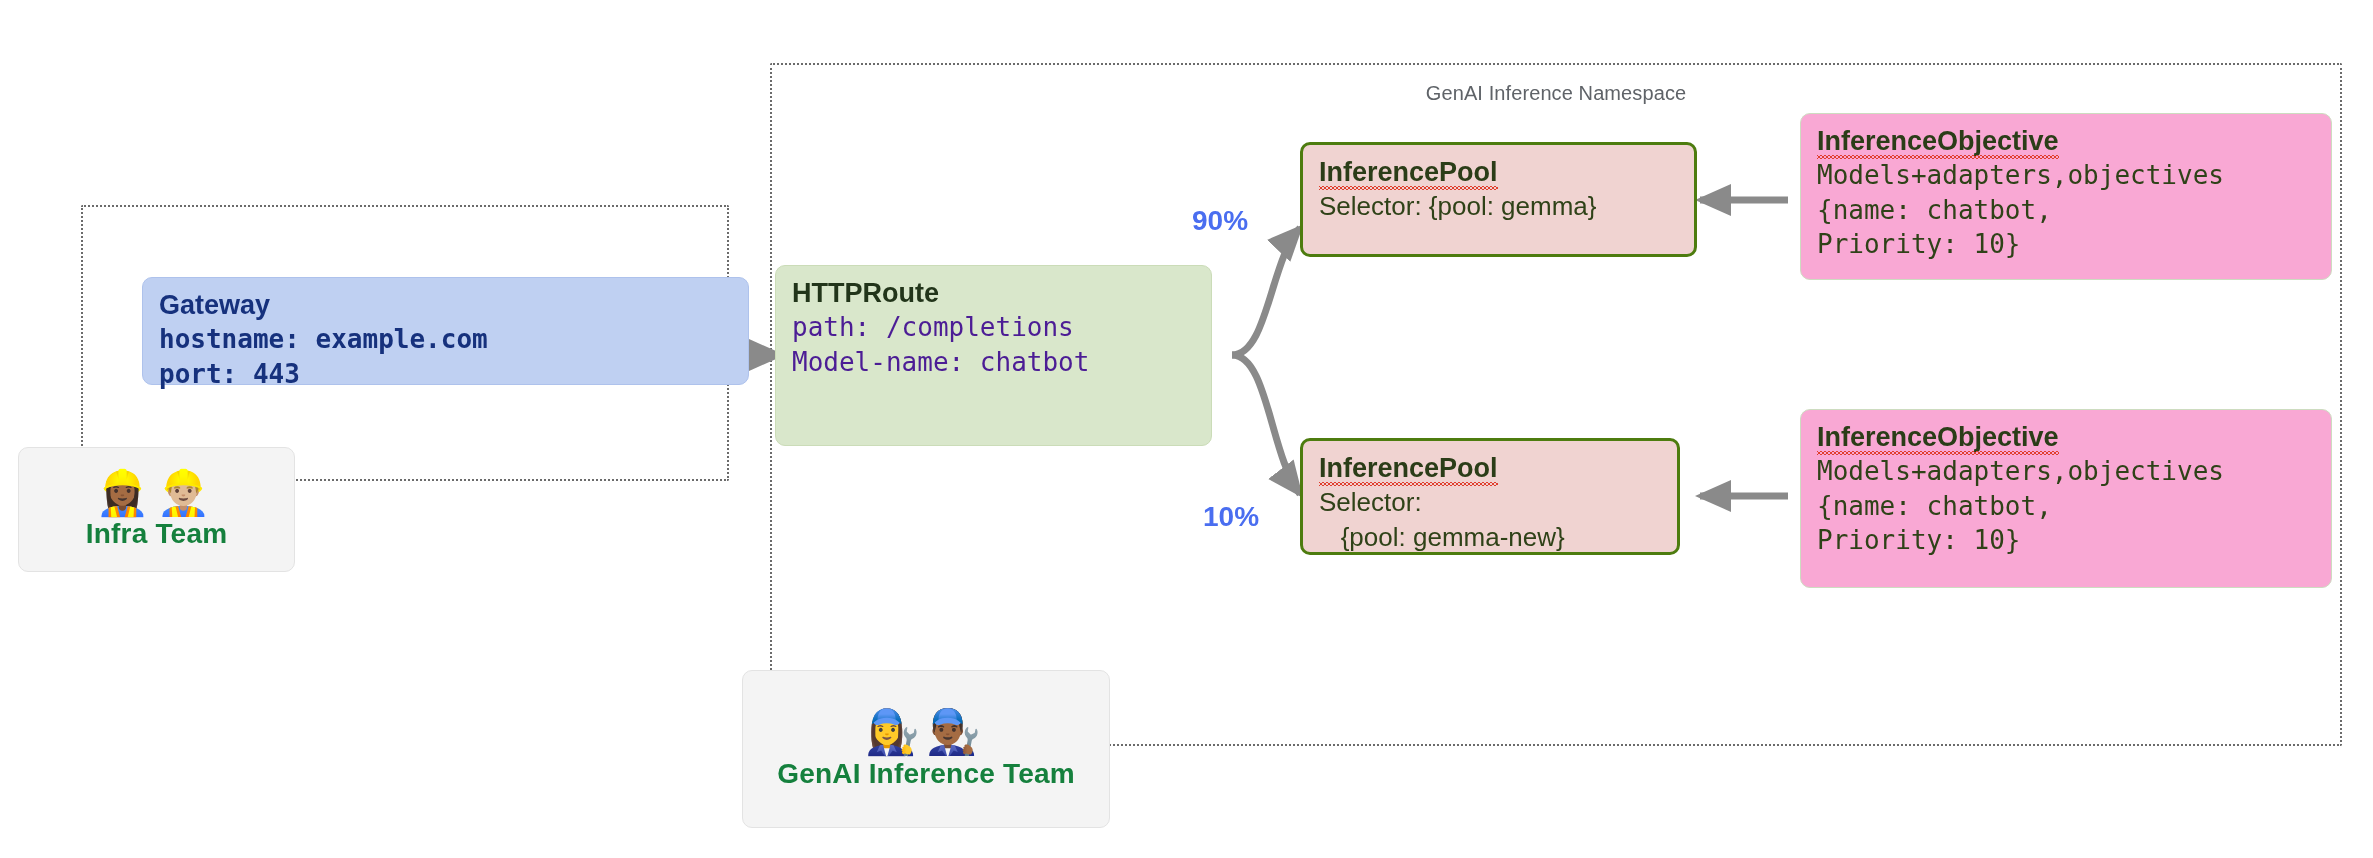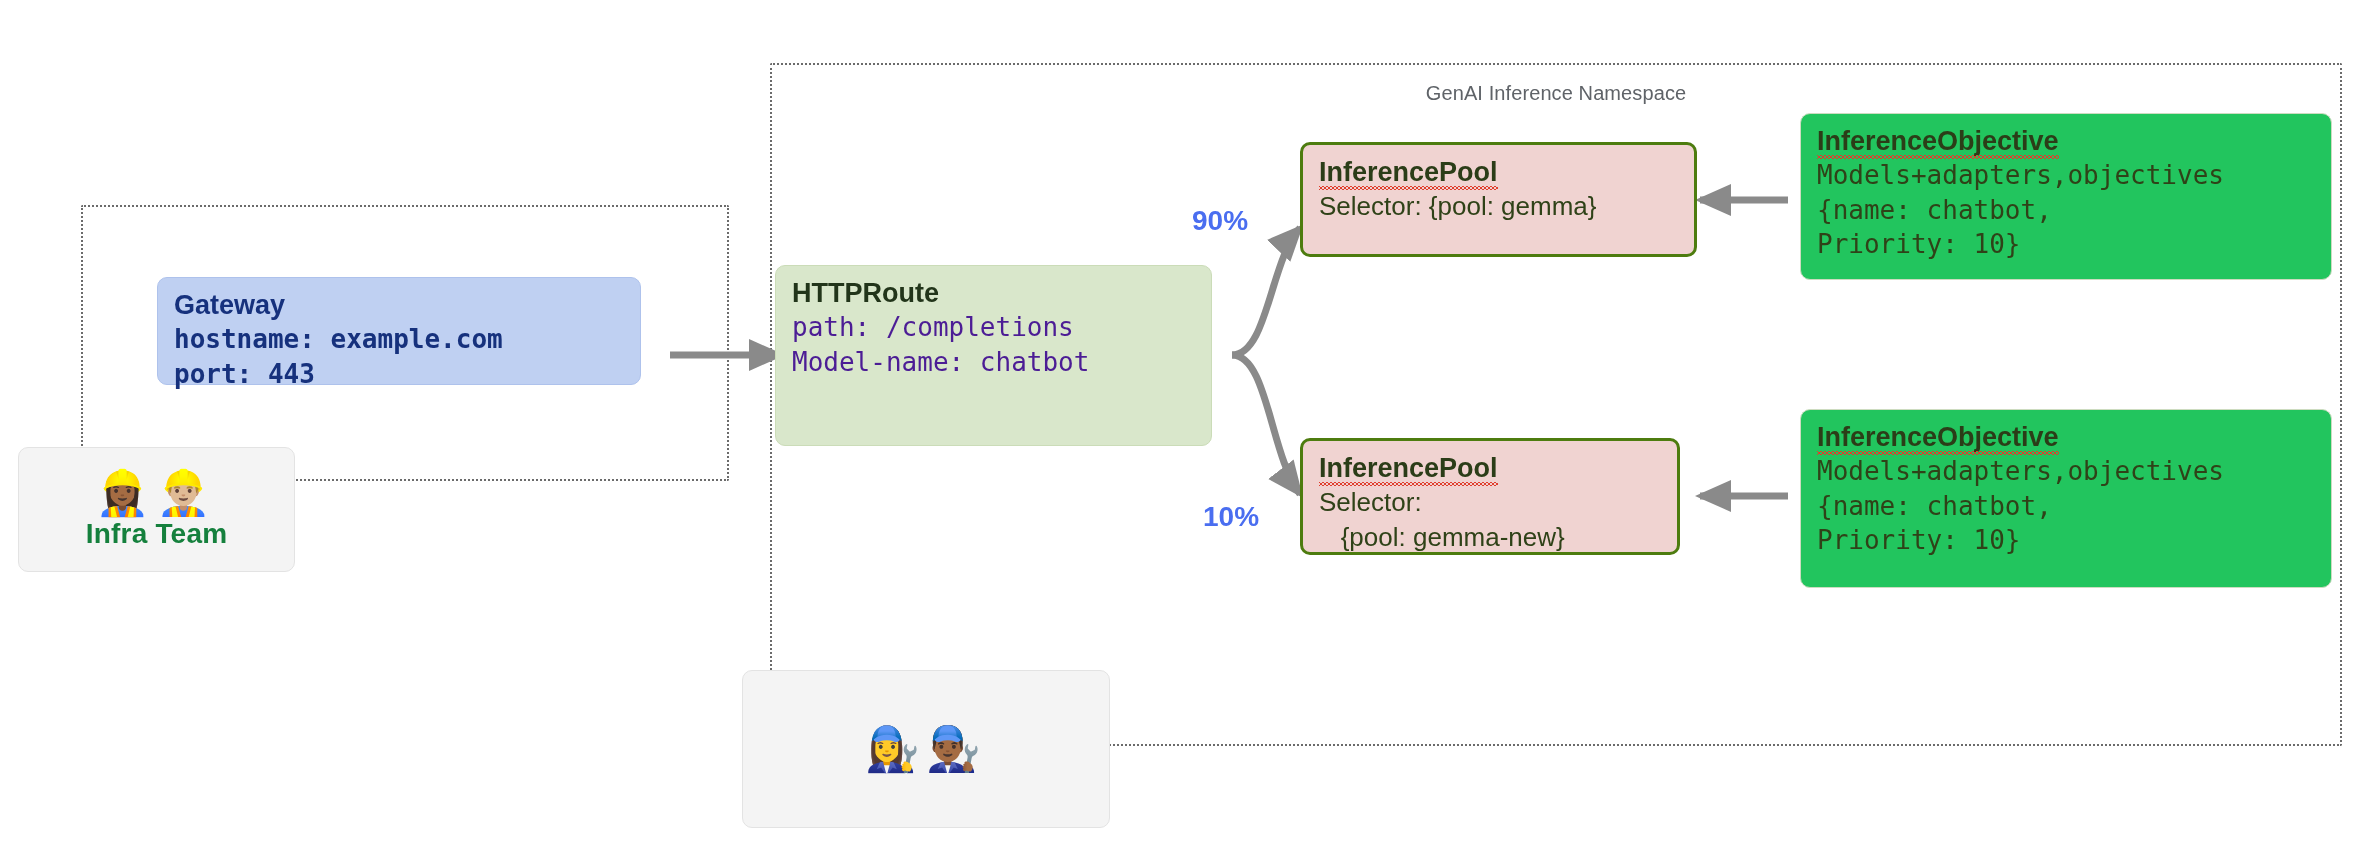--- a/index.html
+++ b/index.html
@@ -95,21 +95,21 @@
   
   .card.pool {
     background: #f0d3d1;
     border: 3px solid #4d7c0f;
   }
   .card.pool .title { color: #2b3d18; }
   .card.pool .line  { color: #2f4218; font-family: "Liberation Sans", sans-serif; }
 
   
   .card.objective {
-    background: #22c55e;
+    background: #f9a8d4;
     border: 1px solid #cddcc0;
   }
   .card.objective .title { color: #2b3d18; }
   .card.objective .line  { color: #2f4218; font-family: "DejaVu Sans Mono", "Liberation Mono", monospace; }
 
   
   .team {
     position: absolute;
     box-sizing: border-box;
     background: #f4f4f4;
@@ -186,21 +186,21 @@
     </g>
 
     <g>
       <path d="M 1788 496 L 1700 496" stroke="#8a8a8a" stroke-width="7" fill="none" marker-end="url(#arrowR)"></path>
     </g>
   </svg>
 
   <div class="pct" style="left:1192px; top:205px;">90%</div>
   <div class="pct" style="left:1203px; top:501px;">10%</div>
 
-  <div class="card gateway" style="left:157px; top:277px; width:484px; height:108px;">
+  <div class="card gateway" style="left:142px; top:277px; width:607px; height:108px;">
     <div class="title">Gateway</div>
     <div class="line">hostname: example.com</div>
     <div class="line">port: 443</div>
   </div>
 
   <div class="card httproute" style="left:775px; top:265px; width:437px; height:181px;">
     <div class="title">HTTPRoute</div>
     <div class="line">path: /completions</div>
     <div class="line">Model-name: chatbot</div>
   </div>
@@ -230,15 +230,16 @@
     <div class="line">Priority: 10}</div>
   </div>
 
   <div class="team" style="left:18px; top:447px; width:277px; height:125px;">
     <div class="emojis">👷🏾‍♀️👷🏼‍♂️</div>
     <div class="team-label">Infra Team</div>
   </div>
 
   <div class="team" style="left:742px; top:670px; width:368px; height:158px;">
     <div class="emojis">👩‍🔧👨🏾‍🔧</div>
+    <div class="team-label">GenAI Inference Team</div>
   </div>
 
 </div>
 
 </body></html>

